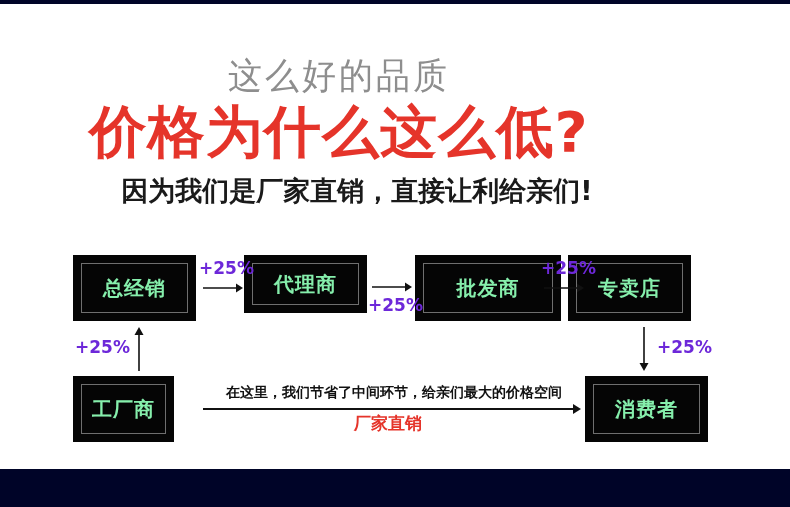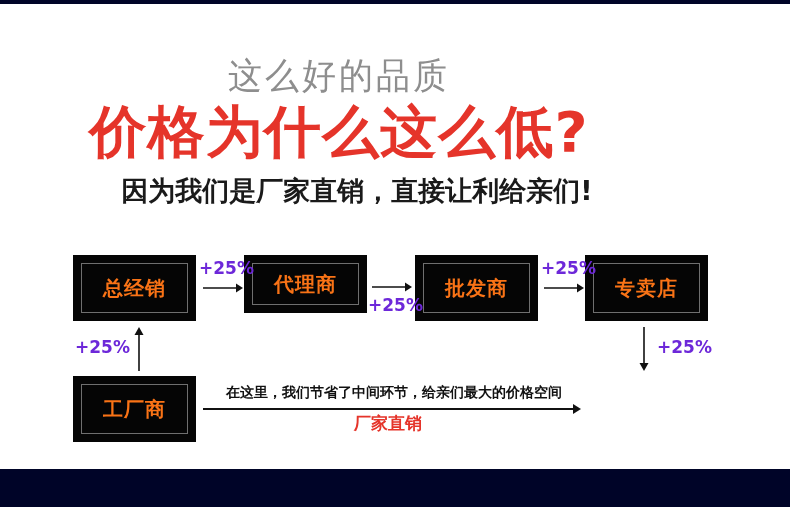--- a/index.html
+++ b/index.html
@@ -90,21 +90,21 @@
     top: 8px;
     right: 8px;
     bottom: 8px;
     border: 1px solid #6f6f6f;
     box-sizing: border-box;
     display: flex;
     align-items: center;
     justify-content: center;
   }
   .fbox .inner span {
-    color: #f97316;
+    color: #86efac;
     font-size: 20px;
     font-weight: bold;
     letter-spacing: 1px;
     font-family: "DejaVu Sans", "Liberation Sans", sans-serif;
   }
 
   
   .pct {
     position: absolute;
     font-size: 17px;
@@ -155,38 +155,43 @@
       <span>总经销</span>
     </div>
   </div>
 
   <div class="fbox" style="left:244px; top:255px; width:123px; height:58px;">
     <div class="inner">
       <span>代理商</span>
     </div>
   </div>
 
-  <div class="fbox" style="left:415px; top:255px; width:123px; height:66px;">
+  <div class="fbox" style="left:415px; top:255px; width:146px; height:66px;">
     <div class="inner">
       <span>批发商</span>
     </div>
   </div>
 
-  <div class="fbox" style="left:585px; top:255px; width:123px; height:66px;">
+  <div class="fbox" style="left:568px; top:255px; width:123px; height:66px;">
     <div class="inner">
       <span>专卖店</span>
     </div>
   </div>
 
-  <div class="fbox" style="left:73px; top:376px; width:123px; height:66px;">
+  <div class="fbox" style="left:73px; top:376px; width:101px; height:66px;">
     <div class="inner">
       <span>工厂商</span>
     </div>
   </div>
 
+  <div class="fbox" style="left:585px; top:376px; width:123px; height:66px;">
+    <div class="inner">
+      <span>消费者</span>
+    </div>
+  </div>
 
   <div class="pct" style="left:199px; top:258px;">+25%</div>
   <svg class="arrow-svg" style="left:203px; top:281px;" width="40" height="14" viewBox="0 0 40 14">
     <line x1="0" y1="7" x2="33" y2="7" stroke="#111111" stroke-width="1.6"></line>
     <polygon points="33,2.5 40,7 33,11.5" fill="#111111"></polygon>
   </svg>
 
   <svg class="arrow-svg" style="left:372px; top:280px;" width="40" height="14" viewBox="0 0 40 14">
     <line x1="0" y1="7" x2="33" y2="7" stroke="#111111" stroke-width="1.6"></line>
     <polygon points="33,2.5 40,7 33,11.5" fill="#111111"></polygon>

